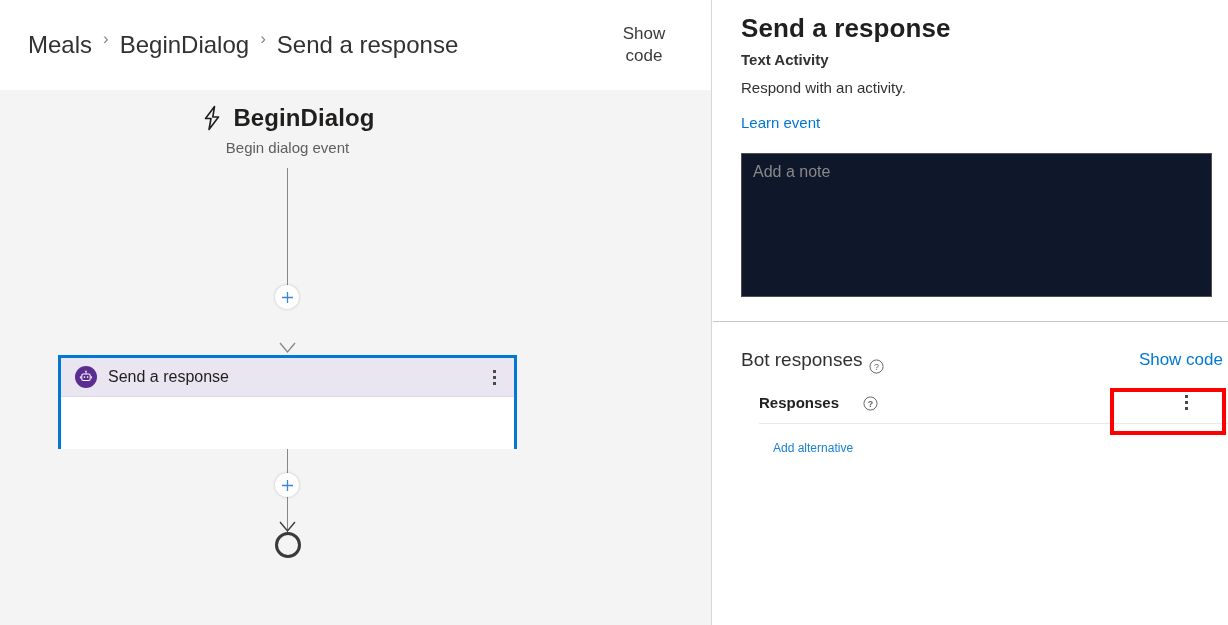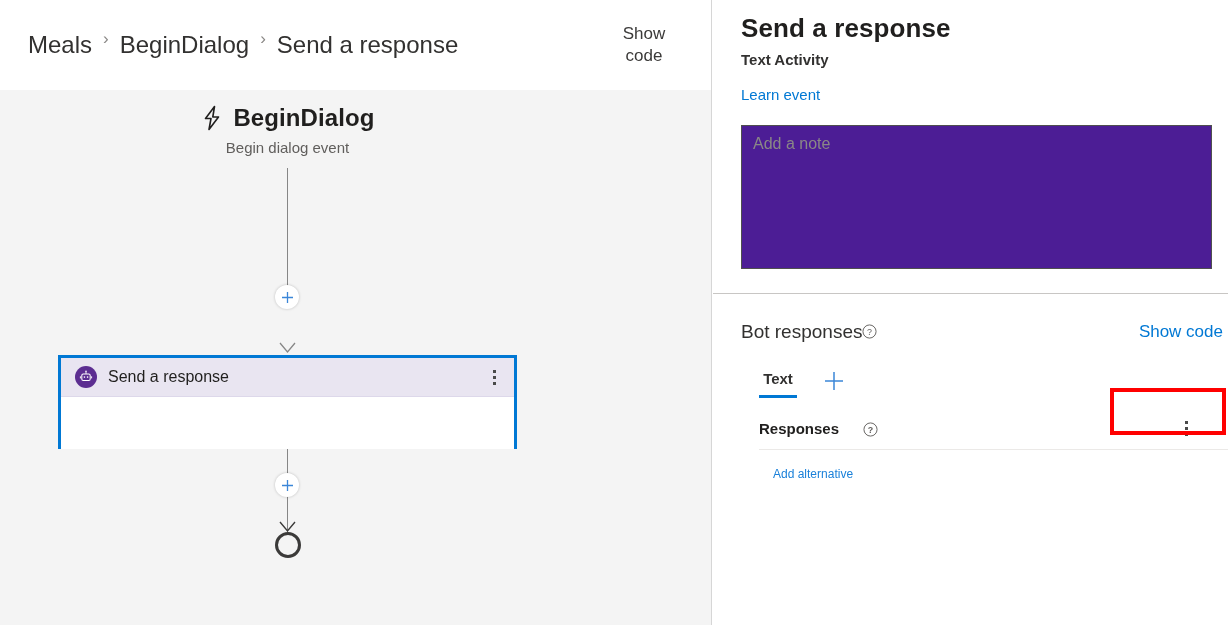--- a/index.html
+++ b/index.html
@@ -125,39 +125,39 @@
   }
   .panel-subtitle {
     margin-top: 7px; font-size: 15px; font-weight: 600; color: #323130;
   }
   .panel-desc { margin-top: 11px; font-size: 15px; color: #323130; }
   .link { color: #0078d4; cursor: pointer; }
   .learn-more { display: inline-block; margin-top: 18px; font-size: 15px; }
 
   .note-box {
     margin-top: 21px; width: 471px; height: 144px;
-    border: 1px solid #4f4f4f; background: #4c1d95;
+    border: 1px solid #4f4f4f; background: #0f172a;
     padding: 9px 11px;
     font-size: 16px; color: #8a8886;
     font-family: "Liberation Sans", "DejaVu Sans", sans-serif;
     resize: none; outline: none; overflow: hidden;
   }
   .note-box::placeholder { color: #8a8886; }
 
   .hr {
     width: 515px; margin-left: -28px; margin-top: 20px;
     height: 1px; background: #c8c6c4;
   }
 
   .section-row {
     display: flex; align-items: center; margin-top: 26px;
     width: 485px;
   }
   .section-title {
-    font-size: 19px; color: #323130; display: flex; align-items: flex-start; 
+    font-size: 19px; color: #323130; display: flex; align-items: flex-end; gap: 7px;
   }
   .help-icon {
     width: 15px; height: 15px; display: inline-block;
     position: relative; top: 1px;
   }
   .spacer { flex: 1 1 auto; }
   .show-code-link {
     font-size: 17px; color: #0078d4; cursor: pointer;
     padding: 2px 3px;
   }
@@ -274,51 +274,41 @@
       </div>
       <div class="end-node" style="left:275px; top:442px;"></div>
 
     </div>
   </div>
 
   <div class="right-pane">
 
     <h1 class="panel-title">Send a response</h1>
     <div class="panel-subtitle">Text Activity</div>
+    <div class="panel-desc">Respond with an activity.</div>
     <span class="link learn-more">Learn event</span>
 
     <textarea class="note-box" placeholder="Add a note" style=""></textarea>
 
     <div class="hr"></div>
 
     <div class="section-row">
       <span class="section-title">
         <span>Bot responses</span>
         <span class="help-icon">
           <svg width="15" height="15" viewBox="0 0 16 16">
             <circle cx="8" cy="8" r="7" fill="none" stroke="#605e5c" stroke-width="1"></circle>
             <text x="8" y="11.6" font-size="9.5" fill="#605e5c" text-anchor="middle" font-family="Liberation Sans, sans-serif">?</text>
           </svg>
         </span>
       </span>
       <span class="spacer"></span>
       <span class="show-code-link">Show code</span>
     </div>
 
-    <div class="tabs-row">
-      <span class="tab">
-        <span>Text</span>
-        <span class="tab-underline"></span>
-      </span>
-      <span class="add-tab-btn">
-        <svg width="22" height="22" viewBox="0 0 22 22">
-          <path d="M11 2 V20 M2 11 H20" stroke="#3b86d8" stroke-width="1.5"></path>
-        </svg>
-      </span>
-    </div>
 
     <div class="responses-row">
       <span class="responses-label">
         <span>Responses</span>
         <span class="help-icon">
           <svg width="15" height="15" viewBox="0 0 16 16">
             <circle cx="8" cy="8" r="7" fill="none" stroke="#605e5c" stroke-width="1"></circle>
             <text x="8" y="11.6" font-size="9.5" fill="#605e5c" text-anchor="middle" font-family="Liberation Sans, sans-serif">?</text>
           </svg>
         </span>

